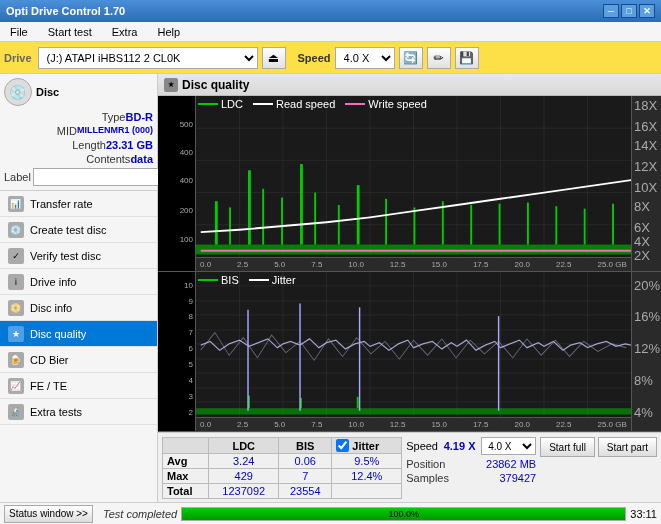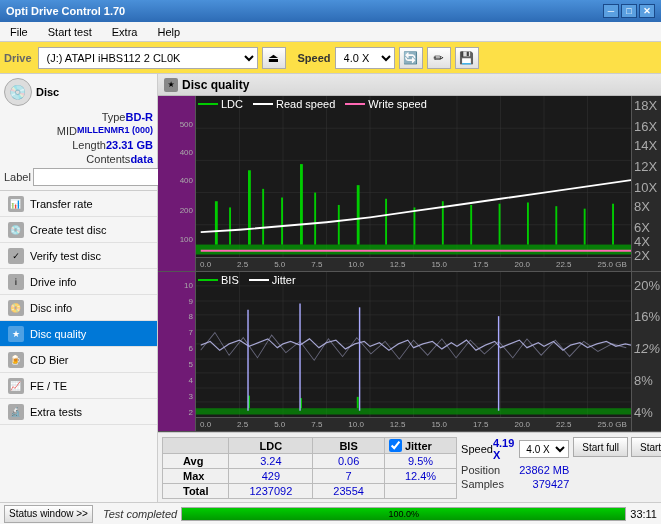--- a/index.html
+++ b/index.html
@@ -241,21 +241,21 @@
     }
     .legend-item { display: flex; align-items: center; gap: 3px; color: white; font-size: 9px; }
     .legend-color { width: 20px; height: 2px; }
 
     .chart-y-axis {
       position: absolute;
       left: 0;
       top: 0;
       bottom: 0;
       width: 38px;
-      background: #701a75;
+      background: #000000;
       border-right: 1px solid #555;
     }
     .y-label {
       position: absolute;
       right: 2px;
       font-size: 8px;
       color: #aaa;
       transform: translateY(-50%);
     }
 
@@ -322,21 +322,21 @@
     }
     .stats-table th {
       background: #ddd;
       border: 1px solid #bbb;
       padding: 1px 4px;
       text-align: center;
       font-weight: bold;
     }
     .stats-table td {
       border: 1px solid #bbb;
-      padding: 1px 20px;
+      padding: 1px 4px;
       text-align: center;
       margin-left: 11px;
     }
     .stats-table .row-label { text-align: left; font-weight: bold; }
     .blue-val { color: #0000cc; }
     .checkbox-row { display: flex; align-items: center; gap: 3px; }
 
     .stats-right {
       width: 130px;
       display: flex;
@@ -616,21 +616,21 @@
           <span class="y-label" style="top:48%;">6</span>
           <span class="y-label" style="top:58%;">5</span>
           <span class="y-label" style="top:68%;">4</span>
           <span class="y-label" style="top:78%;">3</span>
           <span class="y-label" style="top:88%;">2</span>
         </div>
 
         <div class="chart-y-axis-right">
           <span class="y-label-right" style="top:8%;">20%</span>
           <span class="y-label-right" style="top:28%;">16%</span>
-          <span class="y-label-right" style="top:48%;font-style:italic;">12%</span>
+          <span class="y-label-right" style="top:48%;">12%</span>
           <span class="y-label-right" style="top:68%;">8%</span>
           <span class="y-label-right" style="top:88%;">4%</span>
         </div>
 
         <div class="chart-x-axis">
           <span class="x-label">0.0</span>
           <span class="x-label">2.5</span>
           <span class="x-label">5.0</span>
           <span class="x-label">7.5</span>
           <span class="x-label">10.0</span>

